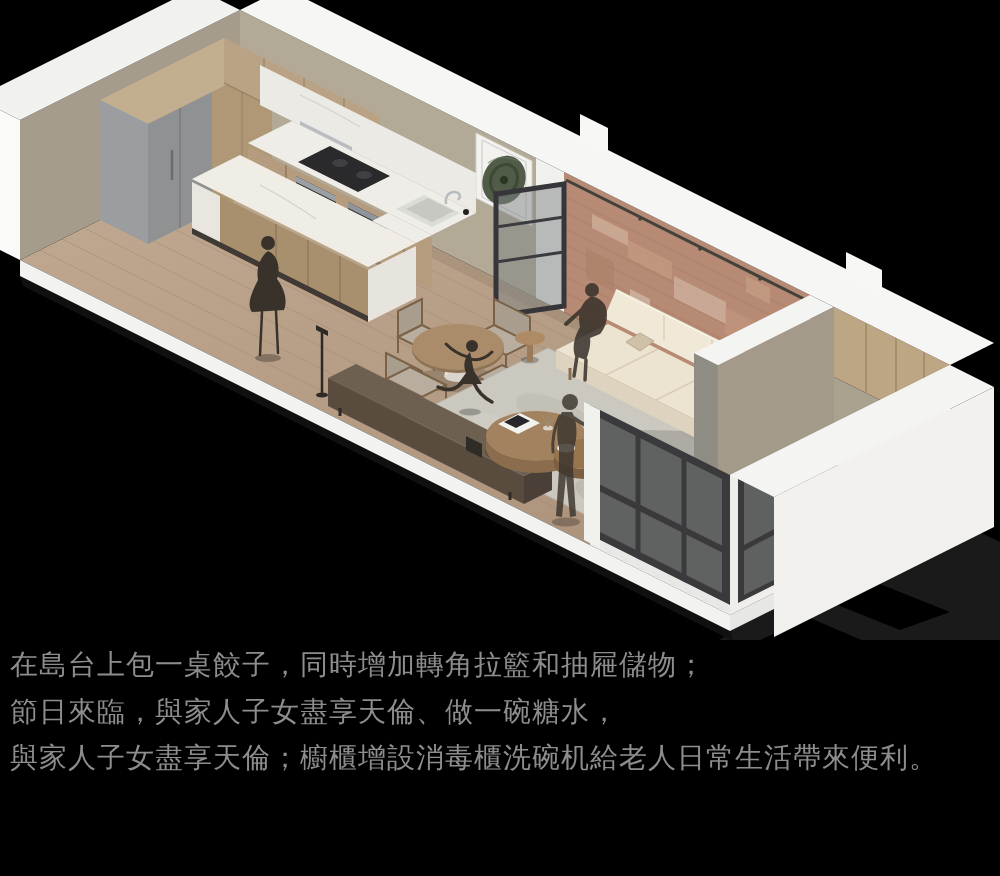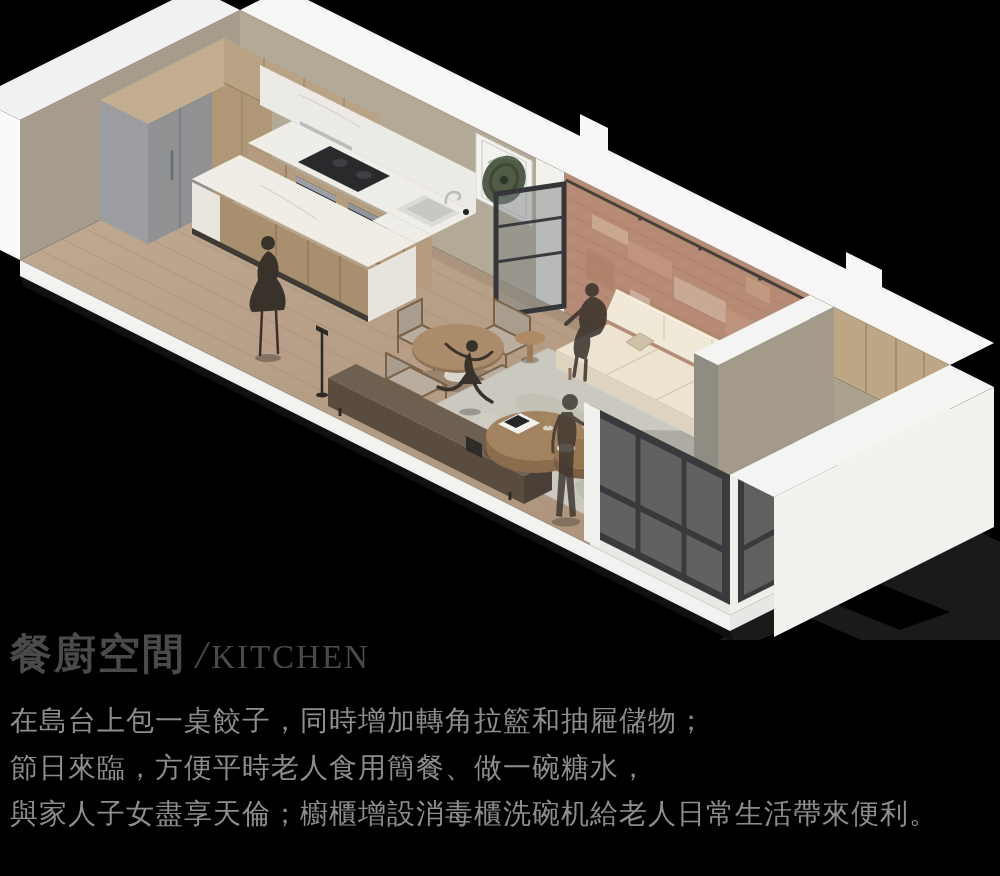--- a/index.html
+++ b/index.html
@@ -378,23 +378,20 @@
     <g>
       <polygon points="284,-12 994,343 950,365 240,10" fill="#f6f6f4"></polygon>
       <polygon points="196,-12 -24,98 20,120 240,10" fill="#f1f1ef"></polygon>
       <polygon points="-24,98 20,120 20,260 -24,238" fill="#fafaf8"></polygon>
       <polygon points="580,114 608,128 608,152 580,138" fill="#f7f7f5"></polygon>
       <polygon points="846,252 882,270 882,294 846,276" fill="#f7f7f5"></polygon>
     </g>
   </svg>
 
   <div class="caption">
-    <div class="title-row">
-      <span class="title-zh">餐廚空間</span><span class="title-divider">/</span><span class="title-en">KITCHEN</span>
-    </div>
     <div class="body-lines">
       <div class="body-line">在島台上包一桌餃子，同時增加轉角拉籃和抽屜儲物；</div>
-      <div class="body-line">節日來臨，方便平時老人食用簡餐、做一碗糖水，</div>
+      <div class="body-line">節日來臨，與家人子女盡享天倫、做一碗糖水，</div>
       <div class="body-line">與家人子女盡享天倫；櫥櫃增設消毒櫃洗碗机給老人日常生活帶來便利。</div>
     </div>
   </div>
 
 </div>
 
 </body></html>

